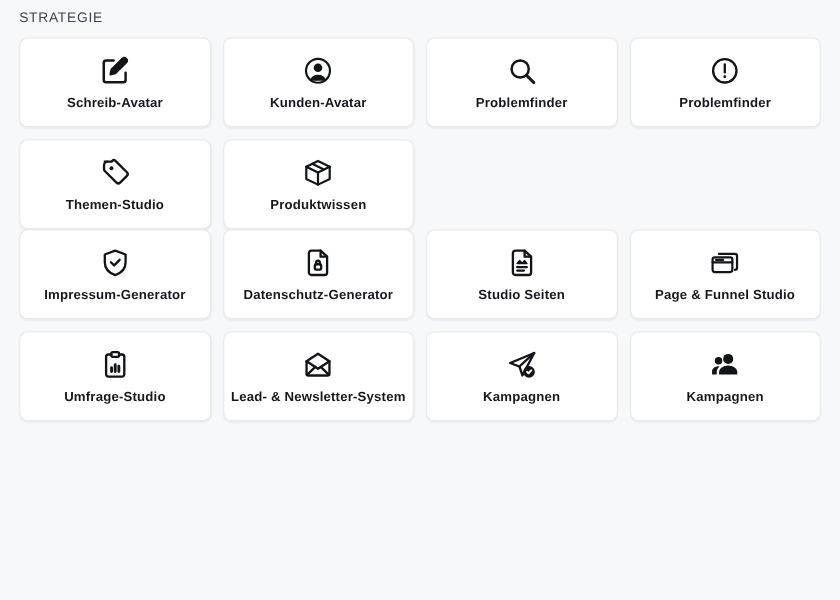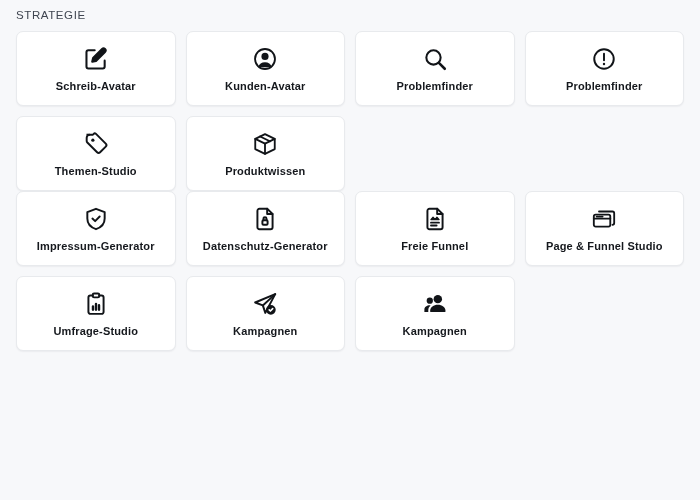--- a/index.html
+++ b/index.html
@@ -175,21 +175,21 @@
         </div>
         <div class="card">
           <div class="card-icon">
             <svg viewBox="0 0 24 24" fill="none" stroke="currentColor" stroke-width="1.8" stroke-linecap="round" stroke-linejoin="round">
               <path d="M14 2.6H6.9A1.9 1.9 0 0 0 5 4.5v15A1.9 1.9 0 0 0 6.9 21.4h10.2a1.9 1.9 0 0 0 1.9-1.9V7.3z"></path>
               <path d="M14 2.6v4.7h4.9"></path>
               <path d="M8.2 12.5l2-2.2 1.9 2.1 1.7-2.1 2 2.2z" fill="currentColor" stroke="currentColor" stroke-width="1.1"></path>
               <path d="M8.3 15.4h7.4M8.3 18h5.2" stroke-width="1.7"></path>
             </svg>
           </div>
-          <div class="card-label">Freie Funnel</div>
+          <div class="card-label">Studio Seiten</div>
         </div>
         <div class="card">
           <div class="card-icon">
             <svg viewBox="0 0 24 24" fill="none" stroke="currentColor" stroke-width="1.7" stroke-linejoin="round" stroke-linecap="round">
               <path d="M7.4 5.1h12.4a1.6 1.6 0 0 1 1.6 1.6v9.1a1.6 1.6 0 0 1-1.6 1.6"></path>
               <rect x="2.6" y="7.9" width="15.2" height="11.2" rx="1.7"></rect>
               <path d="M2.6 11.6h15.2"></path>
               <path d="M5.2 9.8h1.1M7.4 9.8h1.1M9.6 9.8h1.1"></path>
             </svg>
           </div>
@@ -201,20 +201,30 @@
               <path d="M9 4.1H6.8A1.8 1.8 0 0 0 5 5.9v13.4a1.8 1.8 0 0 0 1.8 1.8h10.4a1.8 1.8 0 0 0 1.8-1.8V5.9a1.8 1.8 0 0 0-1.8-1.8H15"></path>
               <rect x="9" y="2.3" width="6" height="3.6" rx="1.2"></rect>
               <path d="M9.2 17.2v-2.9M12 17.2v-5.3M14.8 17.2v-4.1" stroke-width="2.2"></path>
             </svg>
           </div>
           <div class="card-label">Umfrage-Studio</div>
         </div>
         <div class="card">
           <div class="card-icon">
             <svg viewBox="0 0 24 24" fill="none" stroke="currentColor" stroke-width="1.8" stroke-linecap="round" stroke-linejoin="round">
+              <path d="M3.2 9.2 12 3.5l8.8 5.7v9.4a1.6 1.6 0 0 1-1.6 1.6H4.8a1.6 1.6 0 0 1-1.6-1.6z"></path>
+              <path d="M3.2 9.2 12 15.1l8.8-5.9"></path>
+              <path d="M3.4 19.9 9.9 13.6M20.6 19.9 14.1 13.6"></path>
+            </svg>
+          </div>
+          <div class="card-label">Lead- &amp; Newsletter-System</div>
+        </div>
+        <div class="card">
+          <div class="card-icon">
+            <svg viewBox="0 0 24 24" fill="none" stroke="currentColor" stroke-width="1.8" stroke-linecap="round" stroke-linejoin="round">
               <path d="M21.4 2.9 2.9 10.6l7.1 2.7 2.3 6.9z"></path>
               <path d="M21.4 2.9 10 13.3"></path>
               <circle cx="17.4" cy="17.4" r="3.6" fill="currentColor" stroke="currentColor"></circle>
               <path d="m15.9 17.4 1.1 1.1 2.1-2.2" stroke="#ffffff" stroke-width="1.5"></path>
             </svg>
           </div>
           <div class="card-label">Kampagnen</div>
         </div>
         <div class="card">
           <div class="card-icon">

